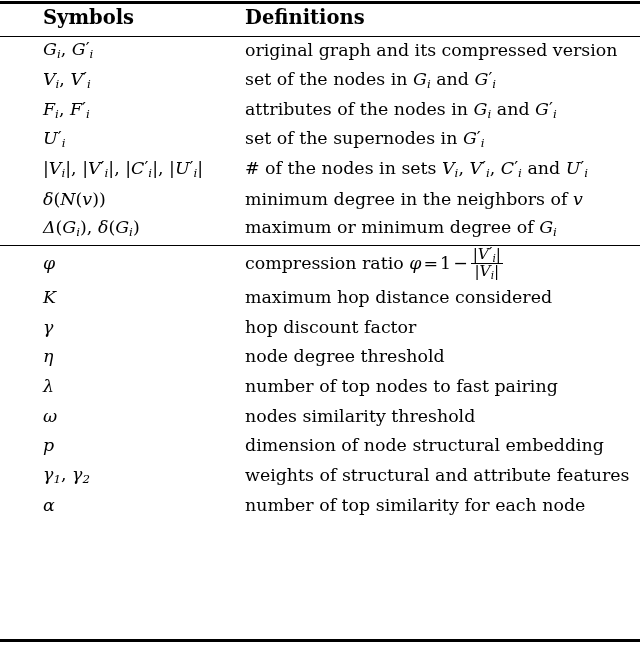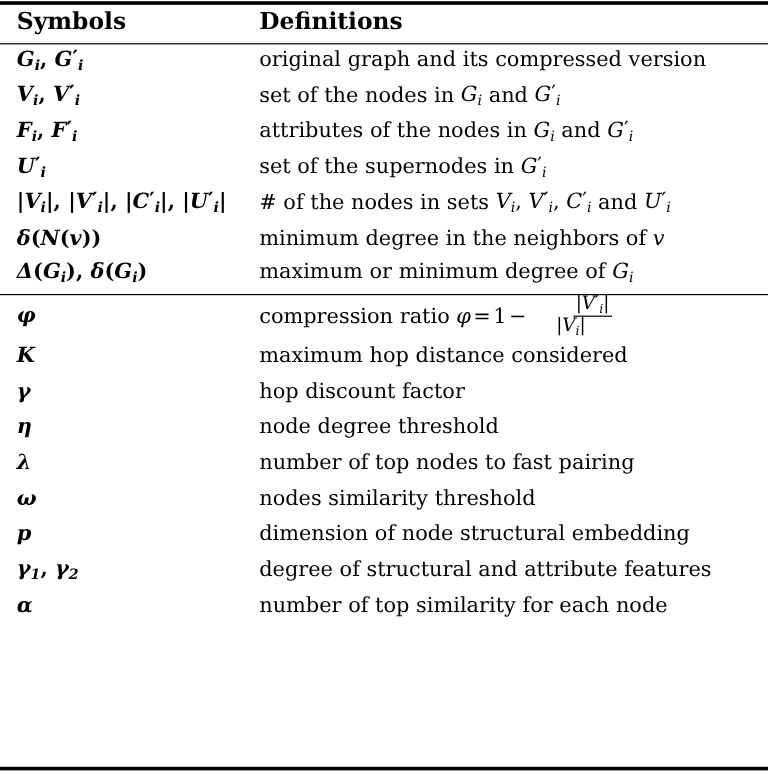--- a/index.html
+++ b/index.html
@@ -13,20 +13,21 @@
     font-family: "DejaVu Serif", "Liberation Serif", serif;
     color: #000000;
     overflow: hidden;
   }
 
   #table-wrap {
     position: relative;
     width: 640px;
     height: 646px;
     box-sizing: border-box;
+    padding-left: 29px;
   }
 
   table.symbol-table {
     width: 640px;
     border-collapse: collapse;
     table-layout: fixed;
   }
 
   table.symbol-table col.col-sym { width: 216px; }
   table.symbol-table col.col-def { width: 424px; }
@@ -77,21 +78,20 @@
   tbody td {
     padding: 0;
     font-size: 17.4px;
     line-height: 1;
     vertical-align: middle;
     height: 29.7px;
     white-space: nowrap;
   }
   tbody td.cell-sym {
     padding-left: 14px;
-    font-weight: bold;
   }
   tbody td.cell-def {
     padding-left: 0px;
   }
   tbody tr.row-tall td { height: 39px; }
 
   
   .math {
     font-family: "DejaVu Serif", "Liberation Serif", serif;
     font-style: italic;
@@ -119,21 +119,20 @@
     vertical-align: -0.48em;
     text-align: center;
     font-size: 0.88em;
     line-height: 1.02;
     margin: 0 1px;
   }
   .frac .num {
     display: block;
     padding: 0 2px 0px 2px;
     border-bottom: 1px solid #000;
-    margin-left: 36px;
   }
   .frac .den {
     display: block;
     padding: 0px 2px 0 2px;
   }
   .op { font-style: normal; padding: 0 2px; }
 </style>
 </head>
 <body>
 
@@ -226,21 +225,21 @@
         <td class="cell-def"><span class="mathup">nodes similarity threshold</span></td>
       </tr>
 
       <tr>
         <td class="cell-sym"><span class="math">p</span></td>
         <td class="cell-def"><span class="mathup">dimension of node structural embedding</span></td>
       </tr>
 
       <tr>
         <td class="cell-sym"><span class="math">γ<span class="sub mathup">1</span><span class="punc">,</span> γ<span class="sub mathup">2</span></span></td>
-        <td class="cell-def"><span class="mathup">degree of structural and attribute features</span></td>
+        <td class="cell-def"><span class="mathup">weights of structural and attribute features</span></td>
       </tr>
 
       <tr>
         <td class="cell-sym"><span class="math">α</span></td>
         <td class="cell-def"><span class="mathup">number of top similarity for each node</span></td>
       </tr>
 
     </tbody>
   </table>
 </div>

